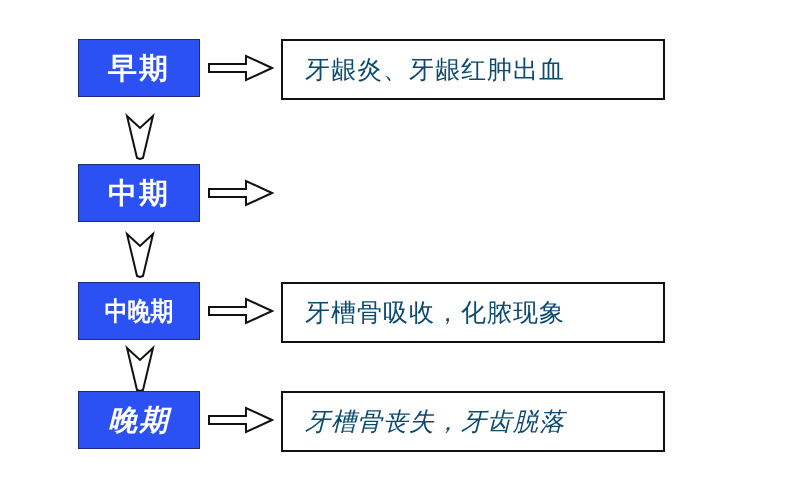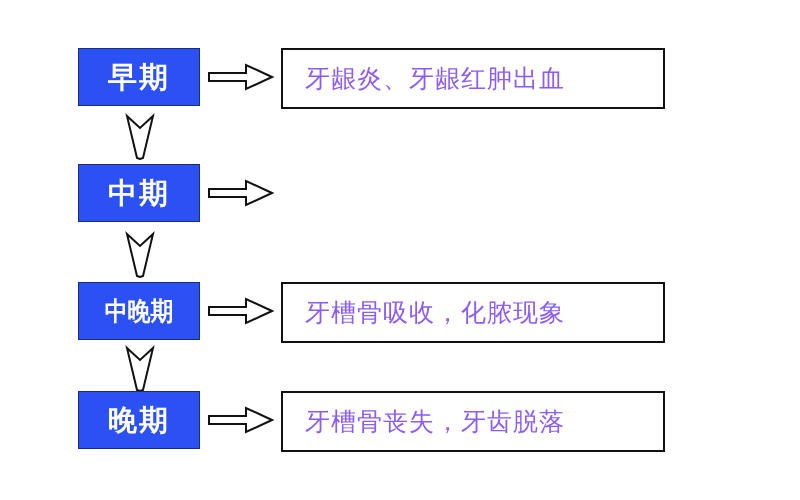--- a/index.html
+++ b/index.html
@@ -76,41 +76,41 @@
     height: 61px;
     background: #ffffff;
     border: 2px solid #111111;
     box-sizing: border-box;
     display: flex;
     align-items: center;
   }
   .desc-box .desc-text {
     padding-left: 22px;
     font-size: 25px;
-    color: #8b5cf6;
+    color: #0c4a6e;
     white-space: nowrap;
     letter-spacing: 1px;
     font-family: "DejaVu Sans", "Liberation Sans", sans-serif;
   }
 
   
   .connector {
     position: absolute;
     left: 124px;
     width: 32px;
     height: 48px;
   }
   .connector svg { display: block; }
 </style>
 </head>
 <body>
 
 <div id="diagram">
 
-  <div class="row" style="top:48px;">
+  <div class="row" style="top:39px;">
     <div class="stage-chip">
       <span class="stage-label">早期</span>
     </div>
     <div class="arrow-right">
       <svg width="66" height="30" viewBox="0 0 66 30" aria-hidden="true">
         <path d="M1 11 L38 11 L38 3 L64 15 L38 27 L38 19 L1 19 Z" fill="#ffffff" stroke="#111111" stroke-width="2" stroke-linejoin="miter"></path>
       </svg>
     </div>
     <div class="desc-box">
       <span class="desc-text">牙龈炎、牙龈红肿出血</span>
@@ -153,21 +153,21 @@
       <span class="desc-text">牙槽骨吸收，化脓现象</span>
     </div>
   </div>
 
   <div class="connector" style="top:344px;">
     <svg width="32" height="48" viewBox="0 0 32 48" aria-hidden="true">
       <path d="M3 4 L16 16 L29 4 L19 46 L16 47 L13 46 Z" fill="#ffffff" stroke="#111111" stroke-width="2" stroke-linejoin="miter"></path>
     </svg>
   </div>
 
-  <div class="row" style="top:391px;">
+  <div class="row" style="top:391px;font-style:italic;">
     <div class="stage-chip">
       <span class="stage-label">晚期</span>
     </div>
     <div class="arrow-right">
       <svg width="66" height="30" viewBox="0 0 66 30" aria-hidden="true">
         <path d="M1 11 L38 11 L38 3 L64 15 L38 27 L38 19 L1 19 Z" fill="#ffffff" stroke="#111111" stroke-width="2" stroke-linejoin="miter"></path>
       </svg>
     </div>
     <div class="desc-box">
       <span class="desc-text">牙槽骨丧失，牙齿脱落</span>

